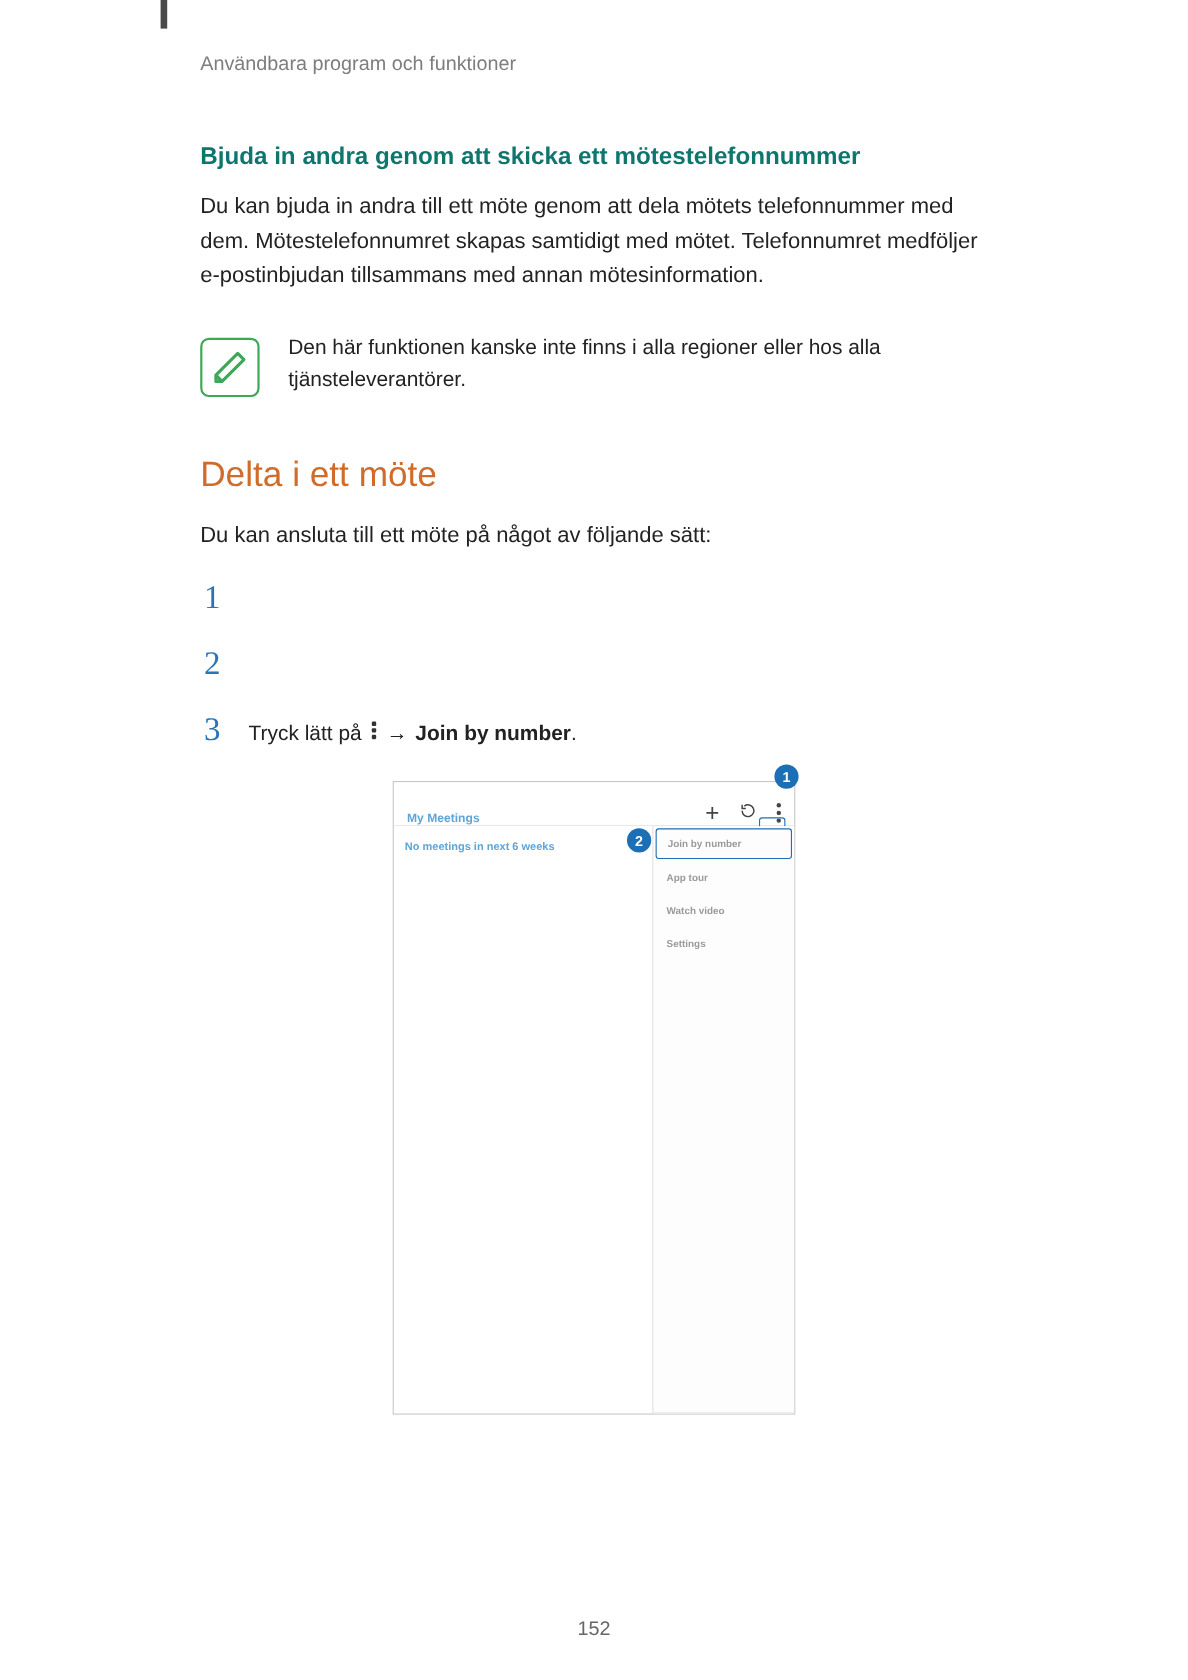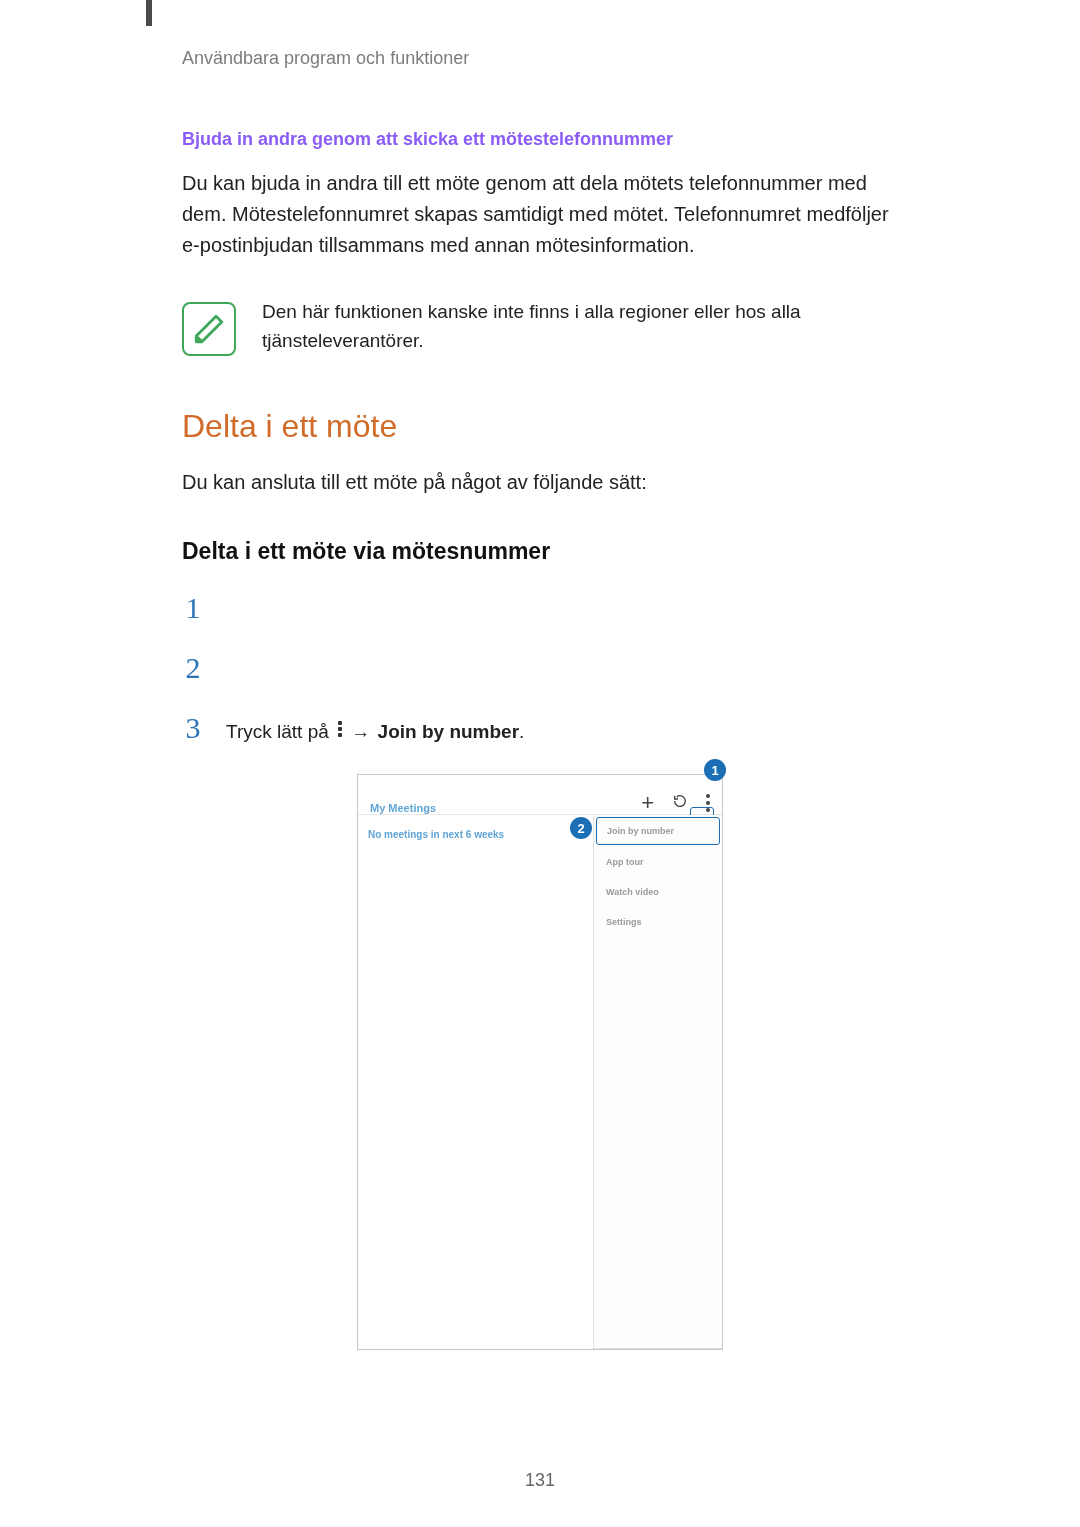--- a/index.html
+++ b/index.html
@@ -24,23 +24,23 @@
     width: 6px;
     height: 26px;
     background: #4a4a4a;
   }
   .running-head {
     font-size: 18px;
     color: #7d7d7d;
     margin: 8px 0 60px 0;
   }
   .h3-teal {
-    font-size: 18px;
-    font-weight: 700;
-    color: #8b5cf6;
+    font-size: 22px;
+    font-weight: 700;
+    color: #0f766e;
     margin: 0 0 18px 0;
   }
   .body-text {
     font-size: 20px;
     line-height: 1.55;
     color: #222;
     margin: 0 0 24px 0;
   }
   .note-row {
     display: flex;
@@ -243,21 +243,20 @@
       <svg viewBox="0 0 24 24">
         <path fill="none" stroke="#3fa858" stroke-width="2" stroke-linejoin="round" d="M3 17l4 4 14-14-4-4L3 17z M3 17l0 4 4 0"></path>
       </svg>
     </div>
     <div class="note-text">Den här funktionen kanske inte finns i alla regioner eller hos alla tjänsteleverantörer.</div>
   </div>
 
   <div class="h2-orange">Delta i ett möte</div>
   <p class="body-text">Du kan ansluta till ett möte på något av följande sätt:</p>
 
-  <div class="h3-black">Delta i ett möte via mötesnummer</div>
 
   <div class="step">
     <div class="step-num">1</div>
   </div>
 
   <div class="step">
     <div class="step-num">2</div>
   </div>
 
   <div class="step">
@@ -297,14 +296,14 @@
           <div class="callout-badge callout-2">2</div>
           <div class="device-menu-item first">Join by number</div>
           <div class="device-menu-item">App tour</div>
           <div class="device-menu-item">Watch video</div>
           <div class="device-menu-item">Settings</div>
         </div>
       </div>
     </div>
   </div>
 
-  <div class="page-number">131</div>
+  <div class="page-number">152</div>
 </div>
 
 </body></html>

